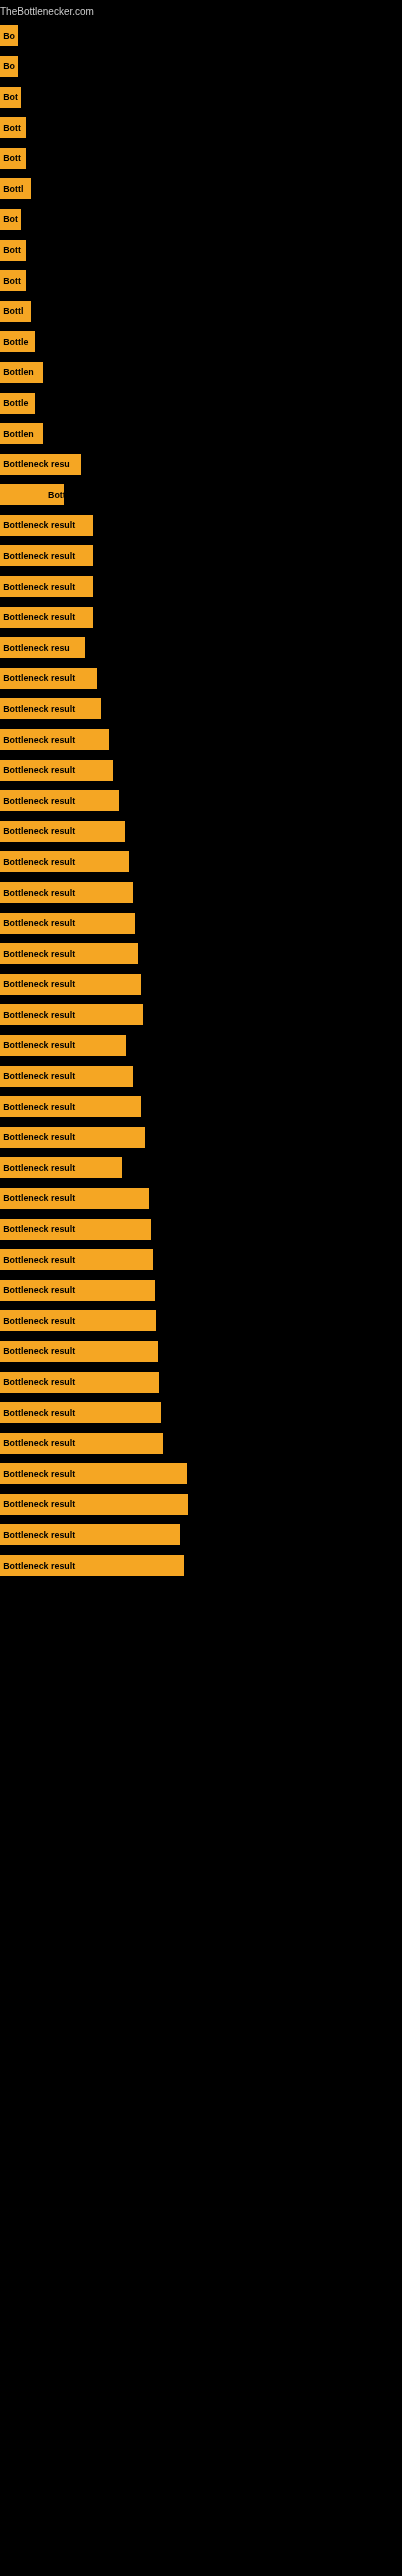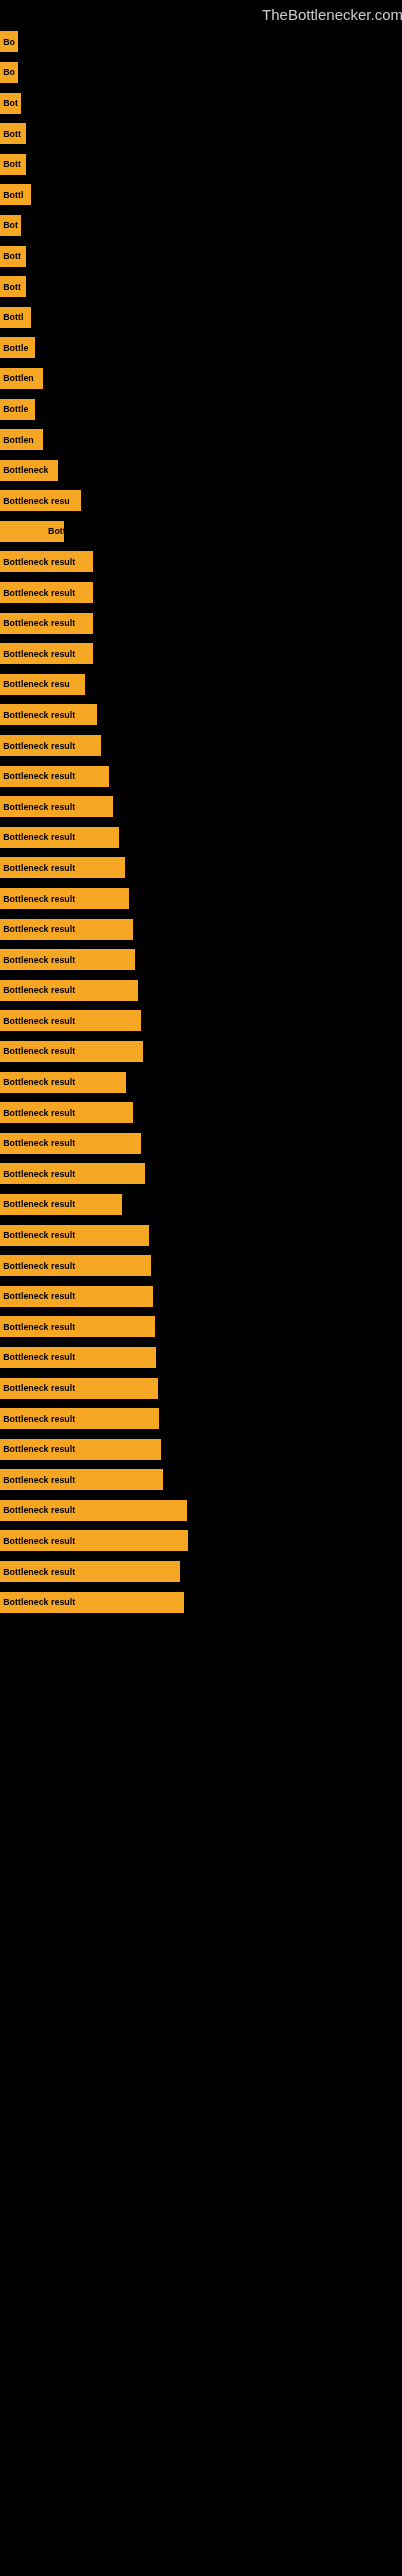--- a/index.html
+++ b/index.html
@@ -9,22 +9,22 @@
     }
     body {
       background-color: #000000;
       width: 403px;
       min-height: 2576px;
       font-family: Arial, sans-serif;
       position: relative;
     }
     .site-title {
       color: #cccccc;
-      font-size: 15px;
-      text-align: right;
+      font-size: 10px;
+      text-align: left;
       padding: 6.4px 0 3.2px 0;
     }
     .bar-container {
       display: flex;
       align-items: center;
       margin-bottom: 0px;
       padding: 4.8px 0;
     }
     .bar {
       background-color: #f5a623;
@@ -111,25 +111,20 @@
       <div class="bar" style="width: 35px;">
         <span class="bar-label">Bottle</span>
       </div>
     </div>
     <div class="bar-container" style="padding-top: 4.8px; padding-bottom: 4.8px;">
       <div class="bar" style="width: 43px;">
         <span class="bar-label">Bottlen</span>
       </div>
     </div>
     <div class="bar-container" style="padding-top: 4.8px; padding-bottom: 4.8px;">
-      <div class="bar" style="width: 58px;">
-        <span class="bar-label">Bottleneck</span>
-      </div>
-    </div>
-    <div class="bar-container" style="padding-top: 4.8px; padding-bottom: 4.8px;">
       <div class="bar" style="width: 81px;">
         <span class="bar-label">Bottleneck resu</span>
       </div>
     </div>
     <div class="bar-container" style="padding-top: 4.8px; padding-bottom: 4.8px;">
       <div class="bar" style="width: 64px; padding-left: 48px;">
         <span class="bar-label">Bottleneck r</span>
       </div>
     </div>
     <div class="bar-container" style="padding-top: 4.8px; padding-bottom: 4.8px;">

